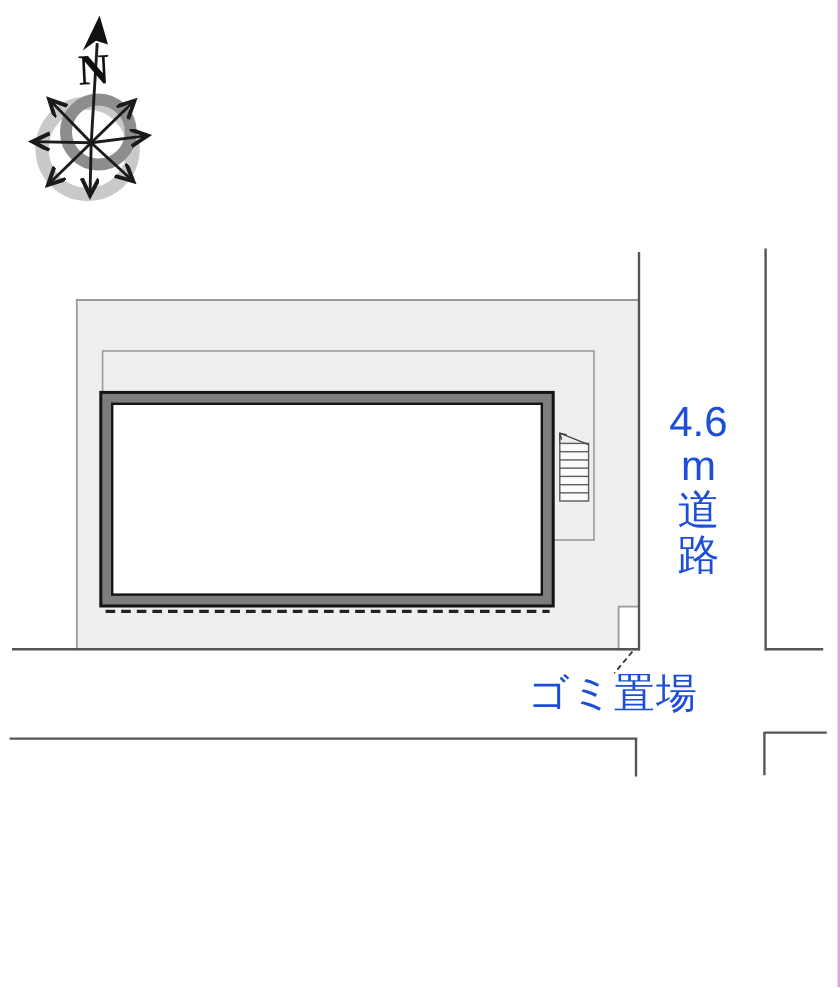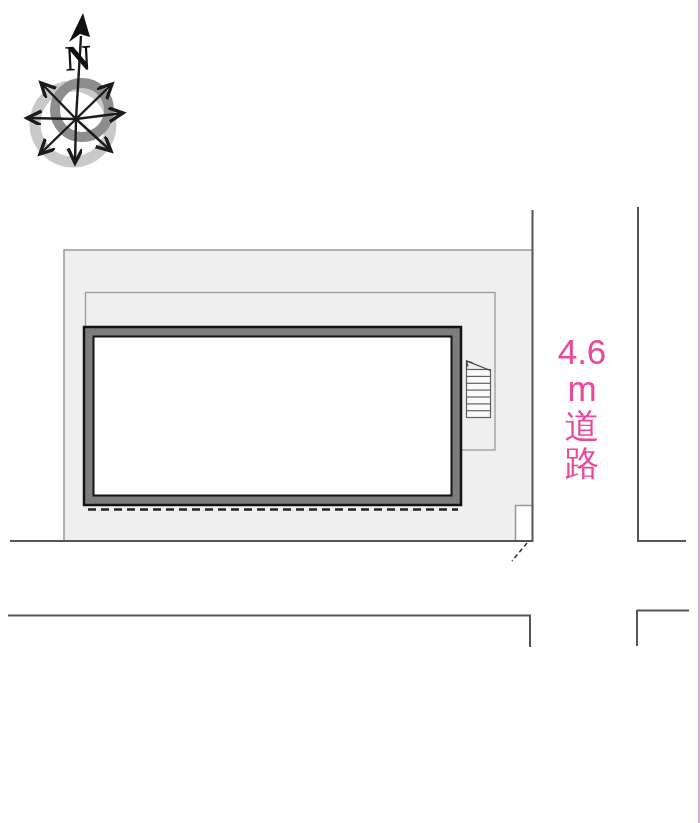--- a/index.html
+++ b/index.html
@@ -1,21 +1,21 @@
 <!DOCTYPE html>
 <html><head>
 <meta charset="utf-8">
 <style>
   html,body{margin:0;padding:0;background:#ffffff;}
   #canvas{
     position:relative;width:700px;height:823px;background:#ffffff;overflow:hidden;
     font-family:"Liberation Sans","DejaVu Sans",sans-serif;color:#111;
   }
   #plan{position:absolute;left:0;top:0;}
-  .label{position:absolute;color:#ec4899;}
+  .label{position:absolute;color:#1d4ed8;}
   .label-road-south{left:241px;top:551px;font-size:37px;letter-spacing:3px;font-weight:500;}
   .label-garbage{left:440px;top:555px;font-size:34px;letter-spacing:1px;font-weight:500;}
   .label-road-east{
     left:551px;top:333px;width:62px;text-align:center;
     font-size:35px;line-height:37px;font-weight:500;
   }
   .label-road-east span{display:block;}
 </style>
 </head>
 <body>
@@ -87,20 +87,21 @@
         <line x1="60" y1="113" x2="65" y2="30"></line>
       </g>
       <polygon points="67,7 53,36 64,28 74,31" fill="#111111"></polygon>
       <text x="62" y="64" text-anchor="middle" font-family="'Liberation Serif','DejaVu Serif',serif" font-size="36" font-weight="bold" fill="#0f0f0f" transform="rotate(-3 62 50)">N</text>
     </g>
 
     <rect x="698" y="0" width="2" height="823" fill="#d7a7d7"></rect>
   </svg>
 
 
+  <div class="label label-garbage">ゴミ置場</div>
 
   <div class="label label-road-east">
     <span>4.6</span>
     <span>m</span>
     <span>道</span>
     <span>路</span>
   </div>
 
 </div>
 

